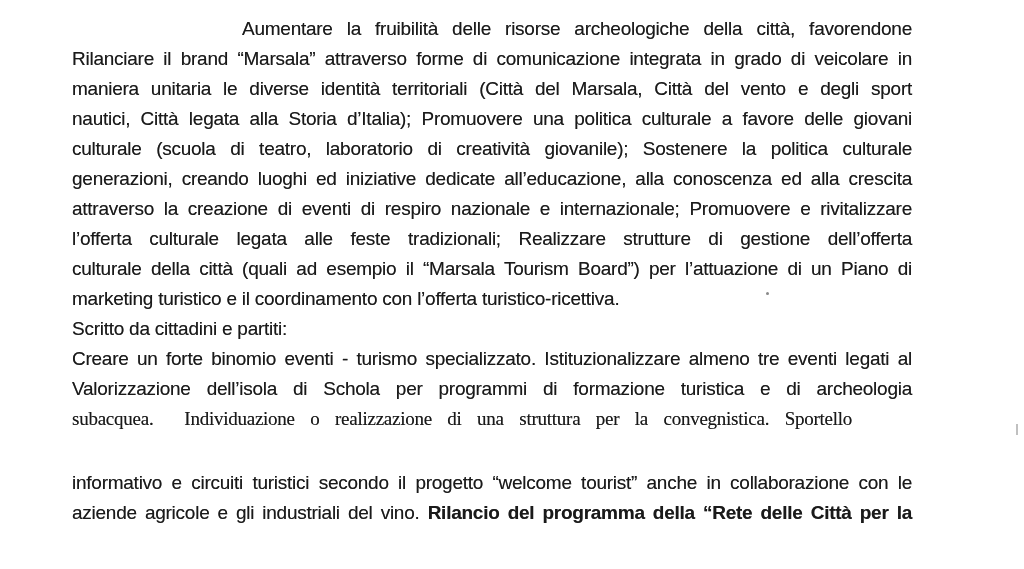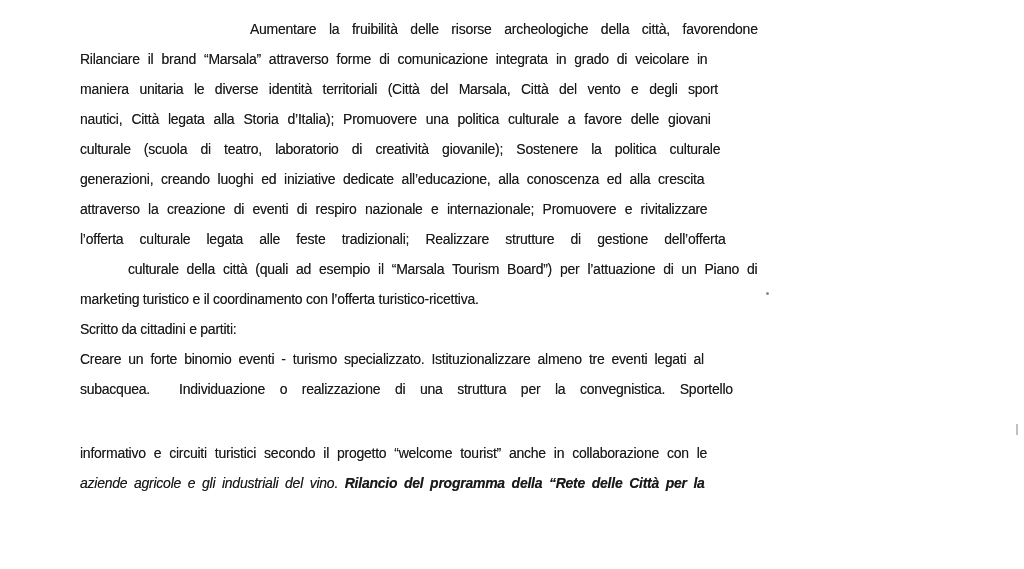--- a/index.html
+++ b/index.html
@@ -14,24 +14,24 @@
   }
   .doc-page {
     position: relative;
     width: 1024px;
     height: 569px;
     background: #ffffff;
     font-family: "Liberation Sans", sans-serif;
   }
   .text-block {
     position: absolute;
-    left: 80px;
+    left: 72px;
     top: 14px;
     width: 840px;
-    font-size: 14px;
+    font-size: 19px;
     line-height: 30px;
     letter-spacing: -0.25px;
     color: #1a1a1a;
     
     text-shadow: 0 0 0.4px rgba(20,20,20,0.55);
   }
   .line {
     height: 30px;
     white-space: nowrap;
     text-align: left;
@@ -70,23 +70,24 @@
 <div class="doc-page">
   <div class="text-block" style="color: rgb(26, 26, 26);">
       <div class="line" style="word-spacing: 9.02539px;"><span><span class="indent-spacer" style="width: 170px;"></span><span>Aumentare la fruibilità delle risorse archeologiche della città, favorendone</span></span></div>
       <div class="line" style="word-spacing: 4.35457px;"><span><span>Rilanciare il brand “Marsala” attraverso forme di comunicazione integrata in grado di veicolare in</span></span></div>
       <div class="line" style="word-spacing: 6.92857px;"><span><span>maniera unitaria le diverse identità territoriali (Città del Marsala, Città del vento e degli sport</span></span></div>
       <div class="line" style="word-spacing: 5.38221px;"><span><span>nautici, Città legata alla Storia d’Italia); Promuovere una politica culturale a favore delle giovani</span></span></div>
       <div class="line" style="word-spacing: 9.55966px;"><span><span>culturale (scuola di teatro, laboratorio di creatività giovanile); Sostenere la politica culturale</span></span></div>
       <div class="line" style="word-spacing: 4.10085px;"><span><span>generazioni, creando luoghi ed iniziative dedicate all’educazione, alla conoscenza ed alla crescita</span></span></div>
       <div class="line" style="word-spacing: 4.73568px;"><span><span>attraverso la creazione di eventi di respiro nazionale e internazionale; Promuovere e rivitalizzare</span></span></div>
       <div class="line" style="word-spacing: 12.5641px;"><span><span>l’offerta culturale legata alle feste tradizionali; Realizzare strutture di gestione dell’offerta</span></span></div>
-      <div class="line" style="word-spacing: 4.30521px; margin-left: 48px;"><span><span>culturale della città (quali ad esempio il “Marsala Tourism Board”) per l’attuazione di un Piano di</span></span></div>
+      <div class="line" style="word-spacing: 4.30521px;"><span><span>culturale della città (quali ad esempio il “Marsala Tourism Board”) per l’attuazione di un Piano di</span></span></div>
       <div class="line"><span><span>marketing turistico e il coordinamento con l’offerta turistico-ricettiva.</span></span></div>
       <div class="line"><span><span>Scritto da cittadini e partiti:</span></span></div>
       <div class="line" style="word-spacing: 3.375px;"><span><span>Creare un forte binomio eventi - turismo specializzato. Istituzionalizzare almeno tre eventi legati al</span></span></div>
-      <div class="line" style="word-spacing: 10.9672px;"><span><span>subacquea.&nbsp; Individuazione o realizzazione di una struttura per la convegnistica. Sportello</span></span></div>
+      <div class="line" style="word-spacing: 10.9474px;"><span><span>Valorizzazione dell’isola di Schola per programmi di formazione turistica e di archeologia</span></span></div>
+      <div class="line" style="word-spacing: 10.9672px; font-family: Liberation Serif, serif;"><span><span>subacquea.&nbsp; Individuazione o realizzazione di una struttura per la convegnistica. Sportello</span></span></div>
       <div class="line" style="word-spacing: 4.33173px; margin-top: 34px;"><span><span>informativo e circuiti turistici secondo il progetto “welcome tourist” anche in collaborazione con le</span></span></div>
-      <div class="line" style="word-spacing: 3.07292px; font-style: italic;"><span><span>aziende agricole e gli industriali del vino. </span><span class="seg-bold">Rilancio del programma della “Rete delle Città per la</span></span></div>
+      <div class="line" style="word-spacing: 3.07292px;"><span><span>aziende agricole e gli industriali del vino. </span><span class="seg-bold">Rilancio del programma della “Rete delle Città per la</span></span></div>
     </div>
   <div class="speck speck-dot"></div>
   <div class="speck speck-dash"></div>
 </div>
 
 </body></html>

